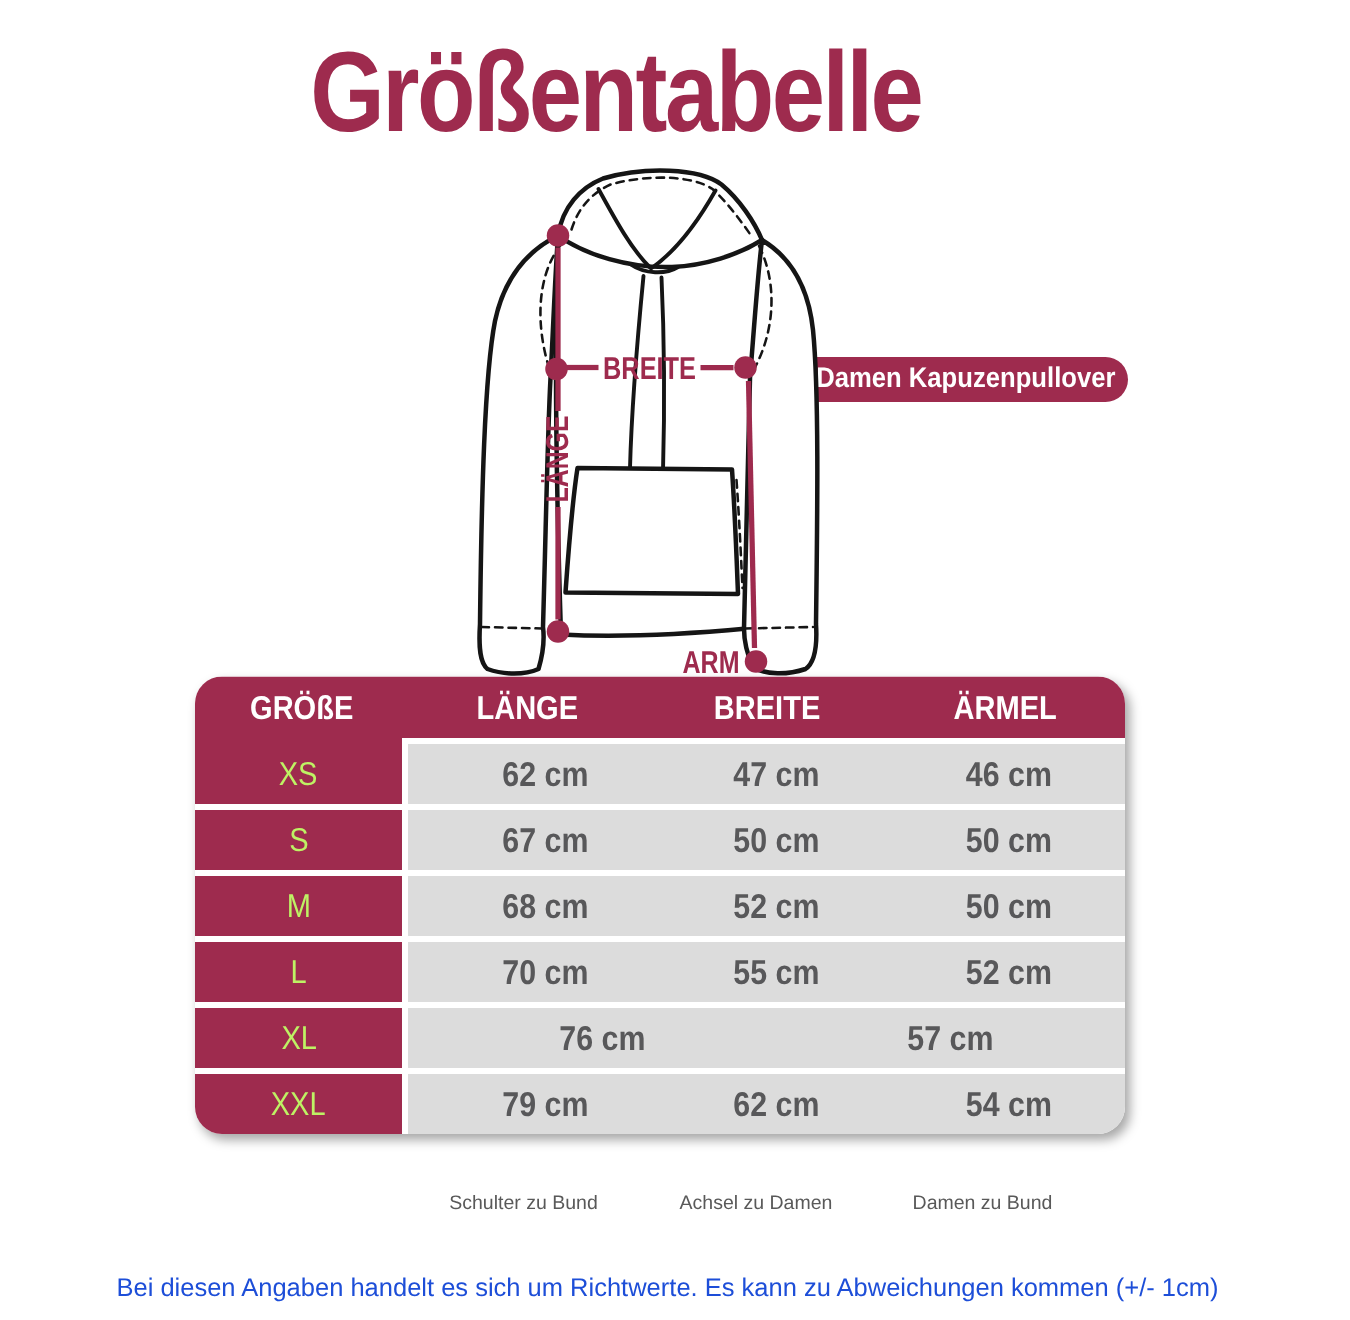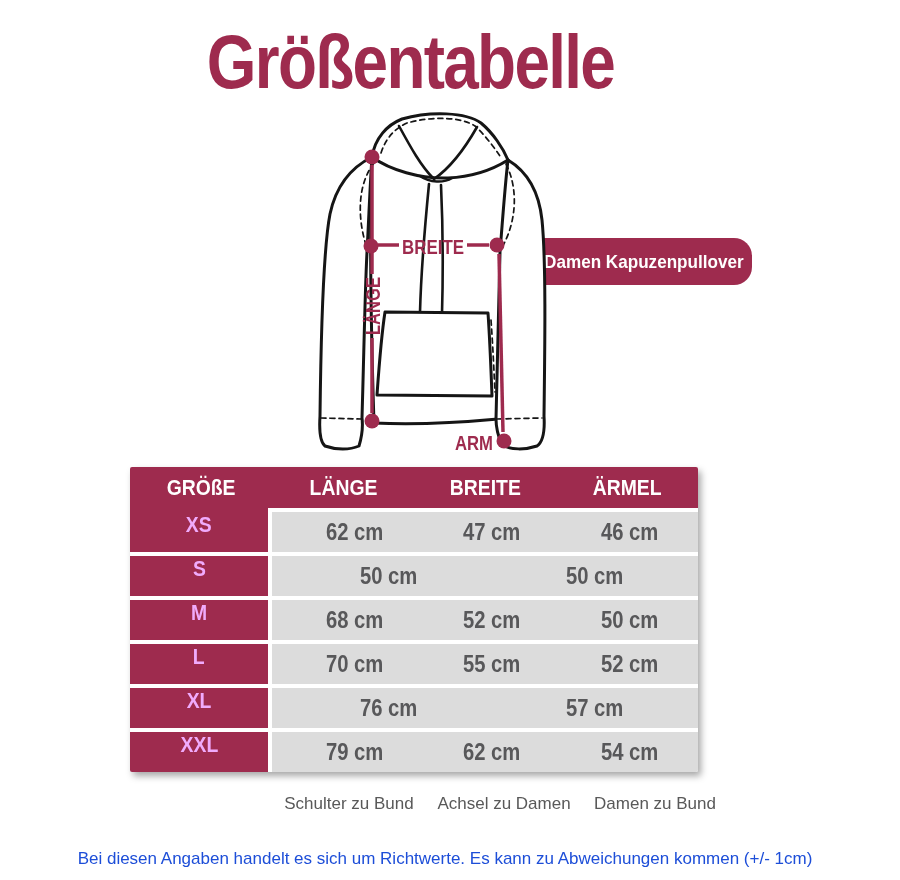--- a/index.html
+++ b/index.html
@@ -11,58 +11,58 @@
   *{margin:0;padding:0;box-sizing:border-box;}
   html,body{width:900px;height:880px;background:#ffffff;overflow:hidden;
     font-family:"Liberation Sans", sans-serif;position:relative;}
 
   
   .title-wrap{position:absolute;top:24px;left:0;width:820px;text-align:center;z-index:3;}
   .title-text{display:inline-block;font-size:76px;font-weight:bold;line-height:1;
     color:var(--accent);transform:scaleX(0.84);letter-spacing:-2px;white-space:nowrap;}
 
   
-  .badge{position:absolute;left:535px;top:238px;width:217px;height:47px;
+  .badge{position:absolute;left:535px;top:238px;width:217px;height:30px;
     background:var(--accent);border-radius:0 18px 18px 0;
     display:flex;align-items:center;justify-content:center;z-index:1;}
   .badge-text{display:inline-block;color:#fff;font-weight:bold;font-size:19px;
     transform:scaleX(0.9);white-space:nowrap;}
 
   
   .diagram-svg{position:absolute;left:0;top:0;width:900px;height:880px;z-index:2;pointer-events:none;}
   .outline{fill:#ffffff;stroke:#151515;stroke-width:3;stroke-linejoin:round;stroke-linecap:round;}
   .line-only{fill:none;stroke:#151515;stroke-width:2.6;stroke-linecap:round;}
   .dashed{fill:none;stroke:#151515;stroke-width:1.7;stroke-dasharray:5 4;stroke-linecap:round;}
   .measure{stroke:var(--accent);stroke-width:3.5;fill:none;}
   .dot{fill:var(--accent);stroke:none;}
   .measure-label{fill:var(--accent);font-family:"Liberation Sans",sans-serif;
     font-weight:bold;font-size:21px;}
 
   
-  .size-table{position:absolute;left:130px;top:467px;width:568px;z-index:3;
-    background:#ffffff;border-radius:2px;overflow:hidden;
+  .size-table{position:absolute;left:130px;top:451px;width:620px;z-index:3;
+    background:#ffffff;border-radius:18px;overflow:hidden;
     box-shadow:3px 4px 7px rgba(0,0,0,0.35);}
   .thead{display:grid;grid-template-columns:142px 1fr 1fr 1fr;height:41px;
     background:var(--accent);align-items:center;}
   .th{text-align:center;color:#fff;font-weight:bold;font-size:22px;}
   .th span,.size-cell span,.val span{display:inline-block;transform:scaleX(0.88);white-space:nowrap;}
   .spacer{height:4px;display:flex;}
   .spacer-left{width:138px;background:var(--accent);}
   .trow{display:flex;height:40px;}
   .trow + .trow{margin-top:4px;}
-  .size-cell{width:138px;background:var(--accent);color:#f0abfc;font-weight:bold;font-size:22px;
-    display:flex;align-items:flex-start;justify-content:center;}
+  .size-cell{width:138px;background:var(--accent);color:#bef264;font-weight:normal;font-size:22px;
+    display:flex;align-items:center;justify-content:center;}
   .col-gap{width:4px;background:#ffffff;}
   .data-cells{flex:1;background:var(--row-bg);display:flex;padding-left:14px;}
   .val{flex:1;display:flex;align-items:center;justify-content:center;
     color:var(--cell-text);font-weight:bold;font-size:23px;}
 
   
   .footnote{position:absolute;top:794px;transform:translateX(-50%);
-    color:var(--note-text);font-size:17px;white-space:nowrap;z-index:3;}
+    color:var(--note-text);font-size:13px;white-space:nowrap;z-index:3;}
   .fn-laenge{left:349px;}
   .fn-breite{left:504px;}
   .fn-aermel{left:655px;}
   .disclaimer{position:absolute;top:849px;left:0;width:890px;text-align:center;
     color:#1d4ed8;font-size:17px;z-index:3;}
 </style>
 </head>
 <body>
 
 <div class="title-wrap">
@@ -153,20 +153,23 @@
     </div>
   </div>
 
   <div class="trow">
     <div class="size-cell">
         <span>S</span>
       </div>
     <div class="col-gap"></div>
     <div class="data-cells">
       <div class="val">
+          <span>67 cm</span>
+        </div>
+      <div class="val">
           <span>50 cm</span>
         </div>
       <div class="val">
           <span>50 cm</span>
         </div>
     </div>
   </div>
 
   <div class="trow">
     <div class="size-cell">

